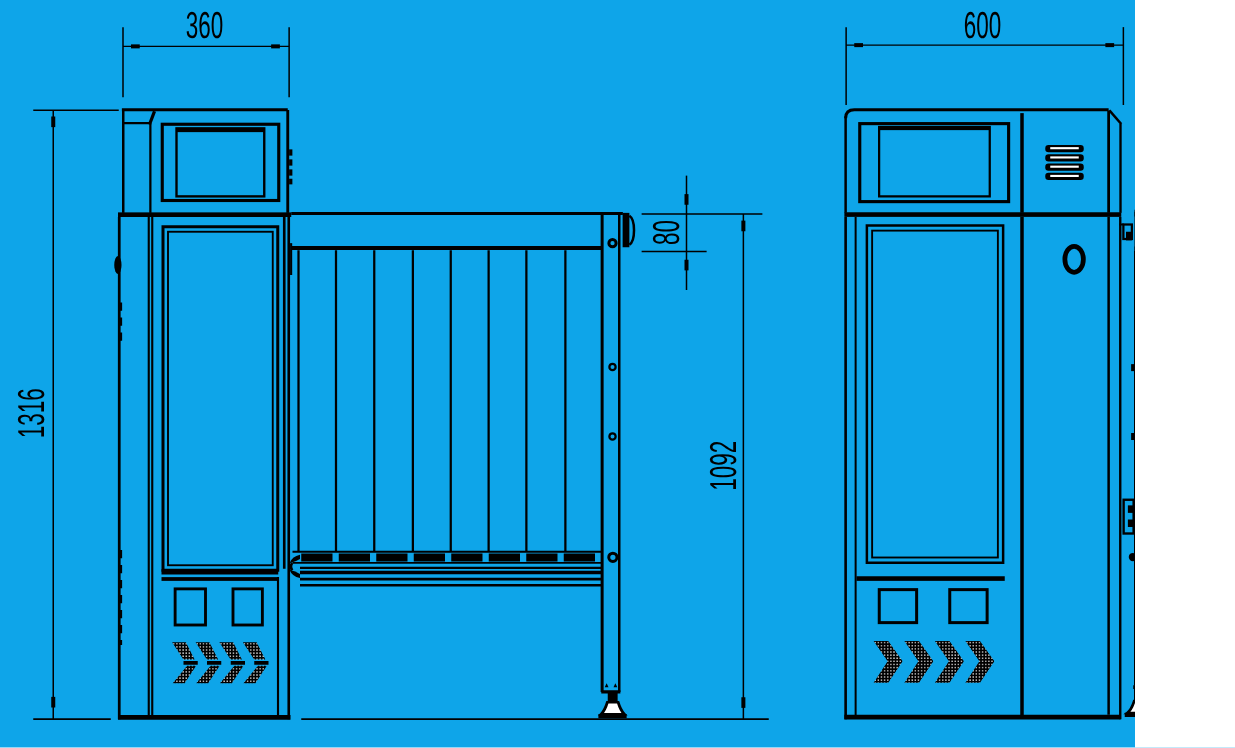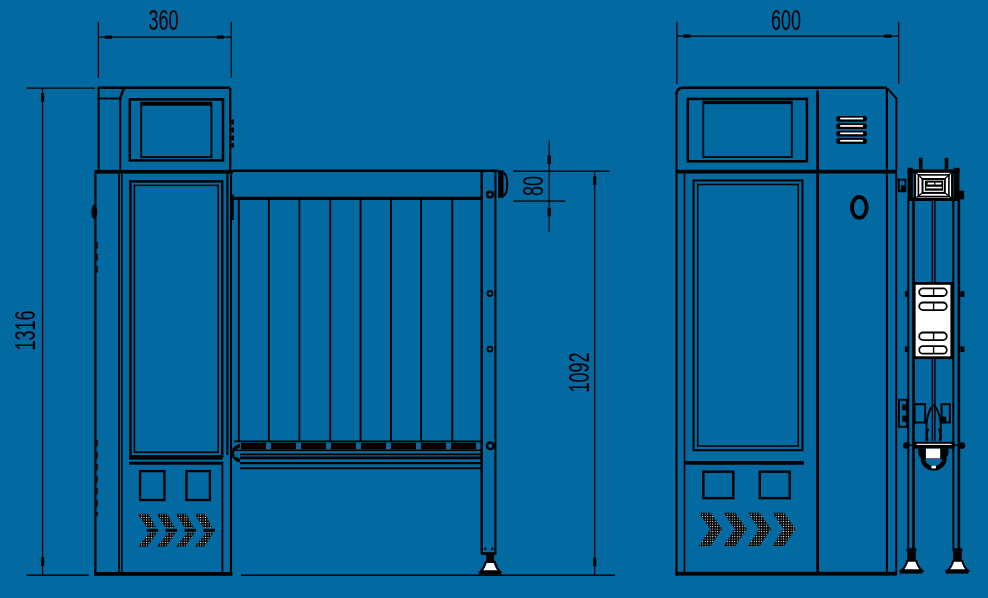--- a/index.html
+++ b/index.html
@@ -1,16 +1,16 @@
 <!DOCTYPE html>
 <html><head>
 <meta charset="utf-8">
 <style>
   html,body{margin:0;padding:0;background:#fff;}
-  .wrap{width:988px;height:598px;position:relative;background:#0369a1;overflow:hidden;}
+  .wrap{width:908px;height:598px;position:relative;background:#0ea5e9;overflow:hidden;}
   svg{position:absolute;left:0;top:0;}
   text{font-family:"Liberation Sans",sans-serif;fill:#000;}
 </style>
 </head>
 <body>
 <div class="wrap">
 <svg width="988" height="598" viewBox="0 0 988 598">
 <defs>
 <pattern id="ht" width="2.5" height="2.5" patternUnits="userSpaceOnUse">
 <rect width="2.5" height="2.5" fill="#000"></rect>

